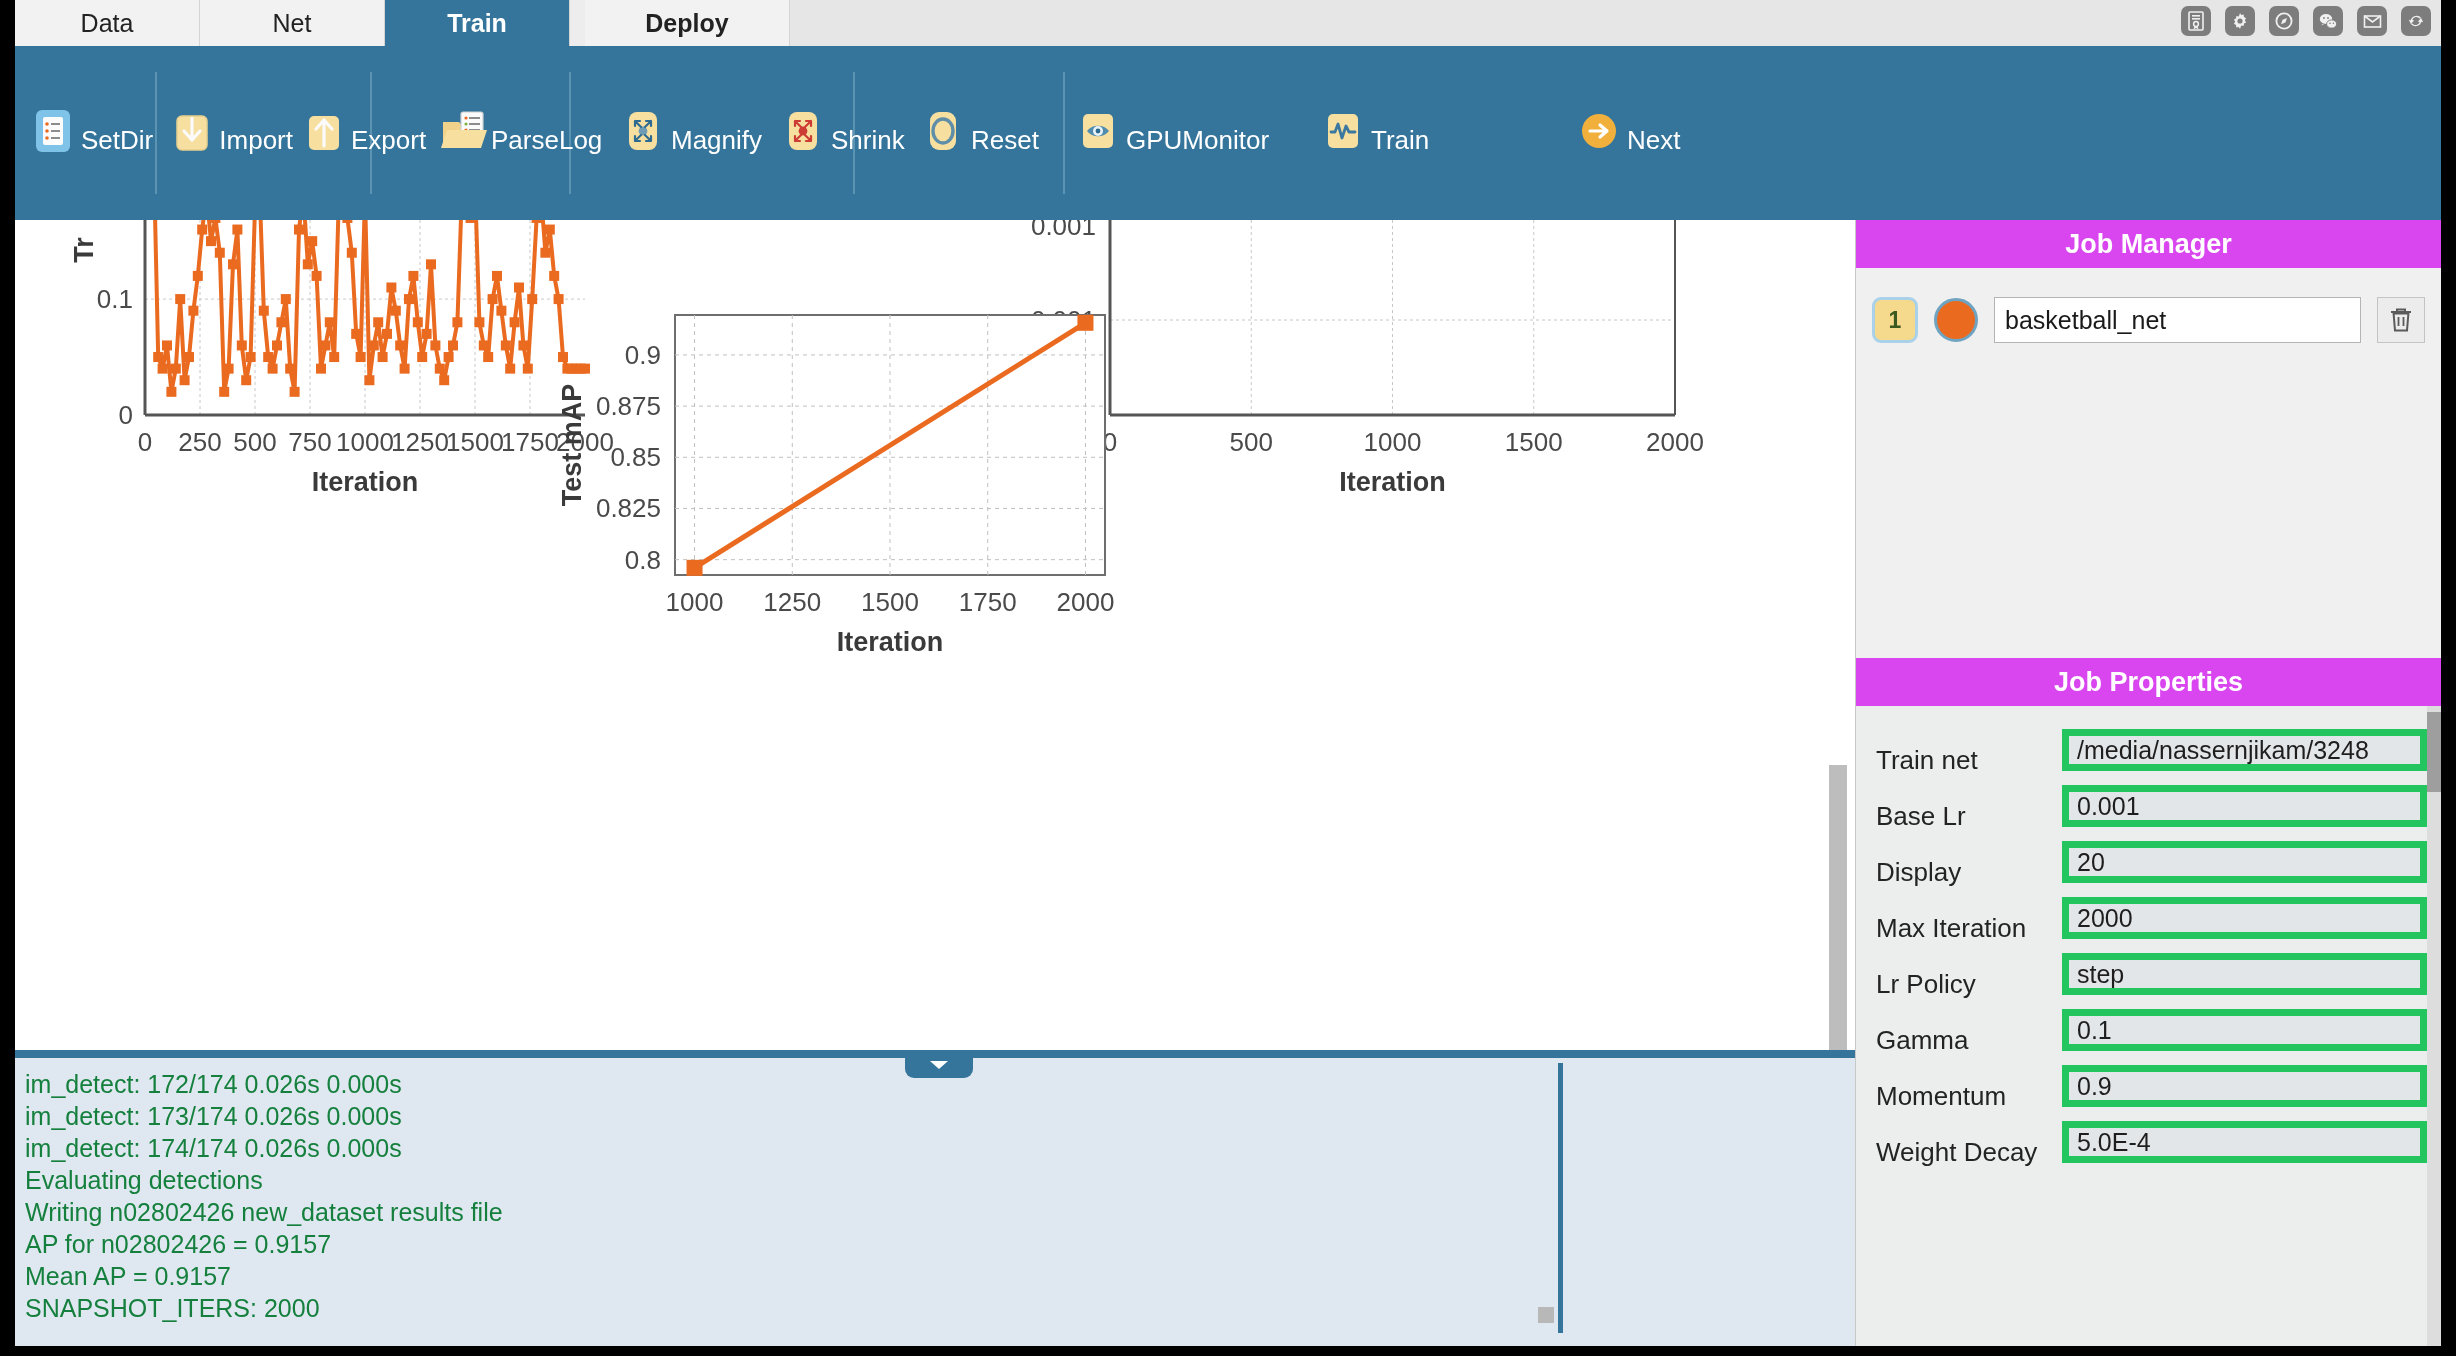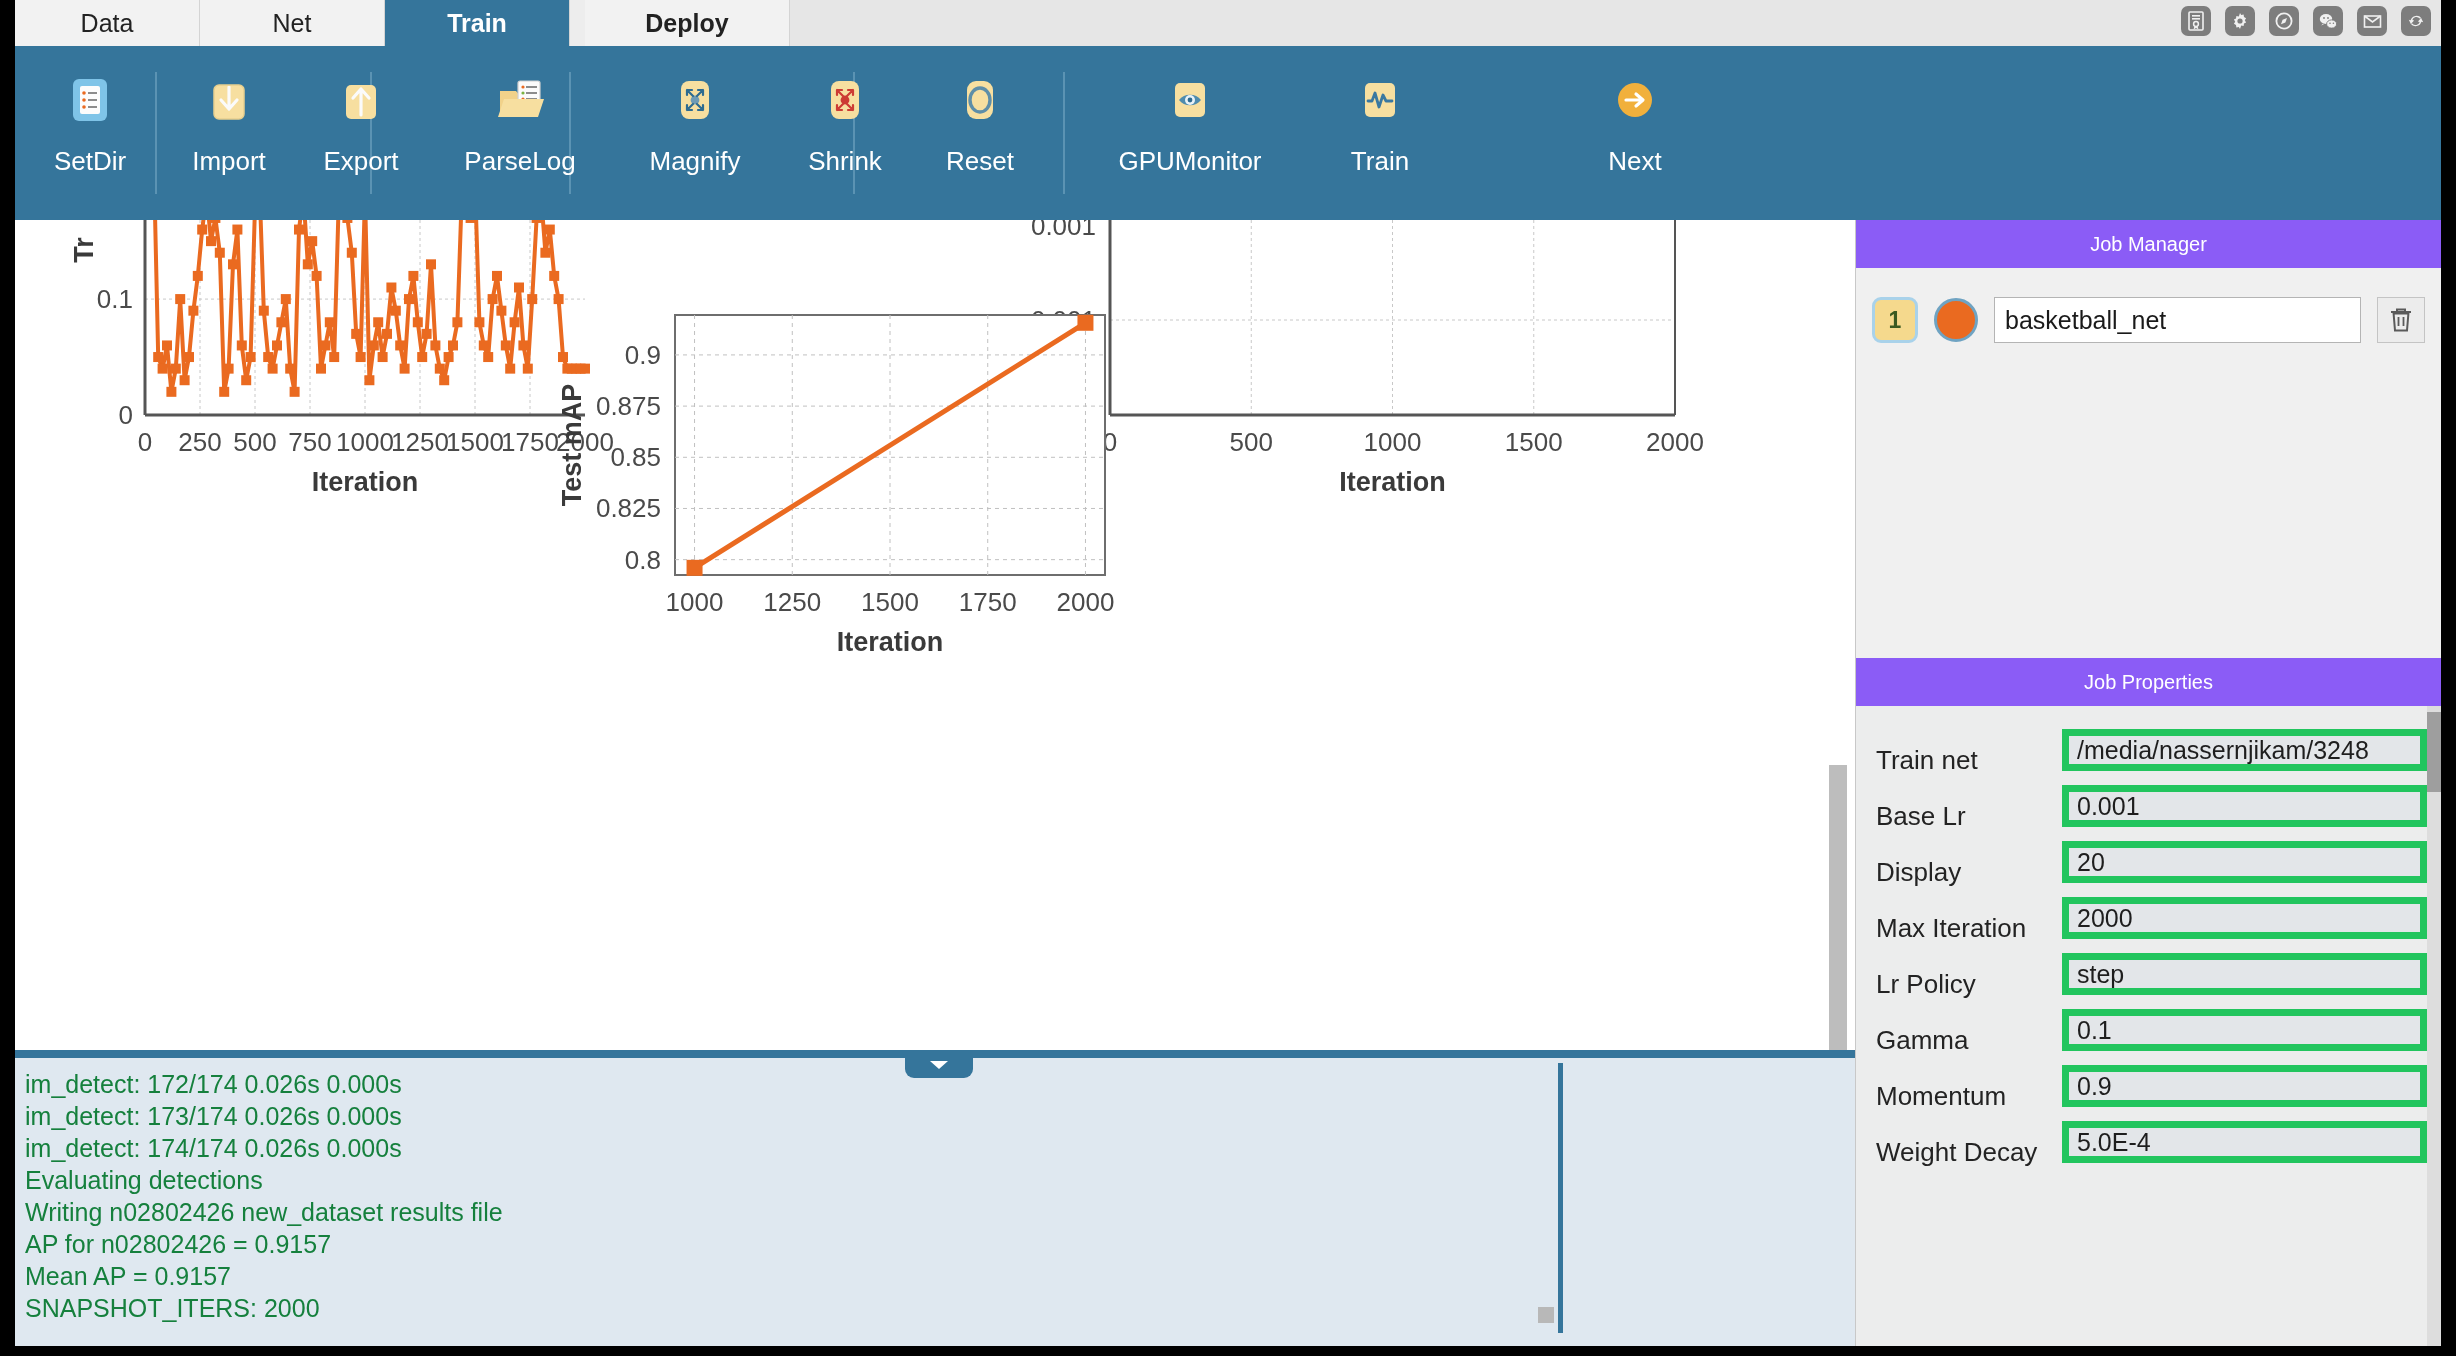--- a/index.html
+++ b/index.html
@@ -56,21 +56,21 @@
   }
   .winicon svg { display:block; }
 
   
   .toolbar {
     position:absolute; left:15px; top:46px; width:2426px; height:174px;
     background:#35759b;
   }
   .tb-item {
     position:absolute; top:12px; height:150px;
-    display:flex; flex-direction:column; align-items:center; justify-content:flex-start;
+    display:flex; flex-direction:row; align-items:center; justify-content:flex-start;
     color:#ffffff; cursor:pointer; padding-top:14px;
   }
   .tb-ico {
     width:56px; height:56px; border-radius:9px;
     display:flex; align-items:center; justify-content:center;
     margin-bottom:18px;
   }
   .tb-label { font-size:26px; color:#ffffff; white-space:nowrap; }
   .tb-sep {
     position:absolute; top:26px; width:2px; height:122px;
@@ -125,22 +125,22 @@
     background:#b8b8b8;
   }
 
   
   .rightpanel {
     position:absolute; left:1855px; top:220px; width:586px; height:1126px;
     background:#eceded;
     border-left:1px solid #c8c8c8;
   }
   .panel-title {
-    height:48px; background:#8b5cf6; color:#fff;
-    font-size:20px; display:flex; align-items:center; justify-content:center;
+    height:48px; background:#d946ef; color:#fff;
+    font-size:27px; display:flex; align-items:center; justify-content:center;font-weight:bold;
   }
   .jm-body { height:390px; background:#f0f0f0; position:relative; }
   .job-row {
     position:absolute; left:16px; top:26px; right:16px; height:52px;
     display:flex; align-items:center; gap:16px;
   }
   .job-badge {
     width:46px; height:46px; border-radius:9px;
     background:#f5d98d; border:3px solid #a9d2ea;
     color:#3b5a20; font-size:23px; font-weight:bold;

